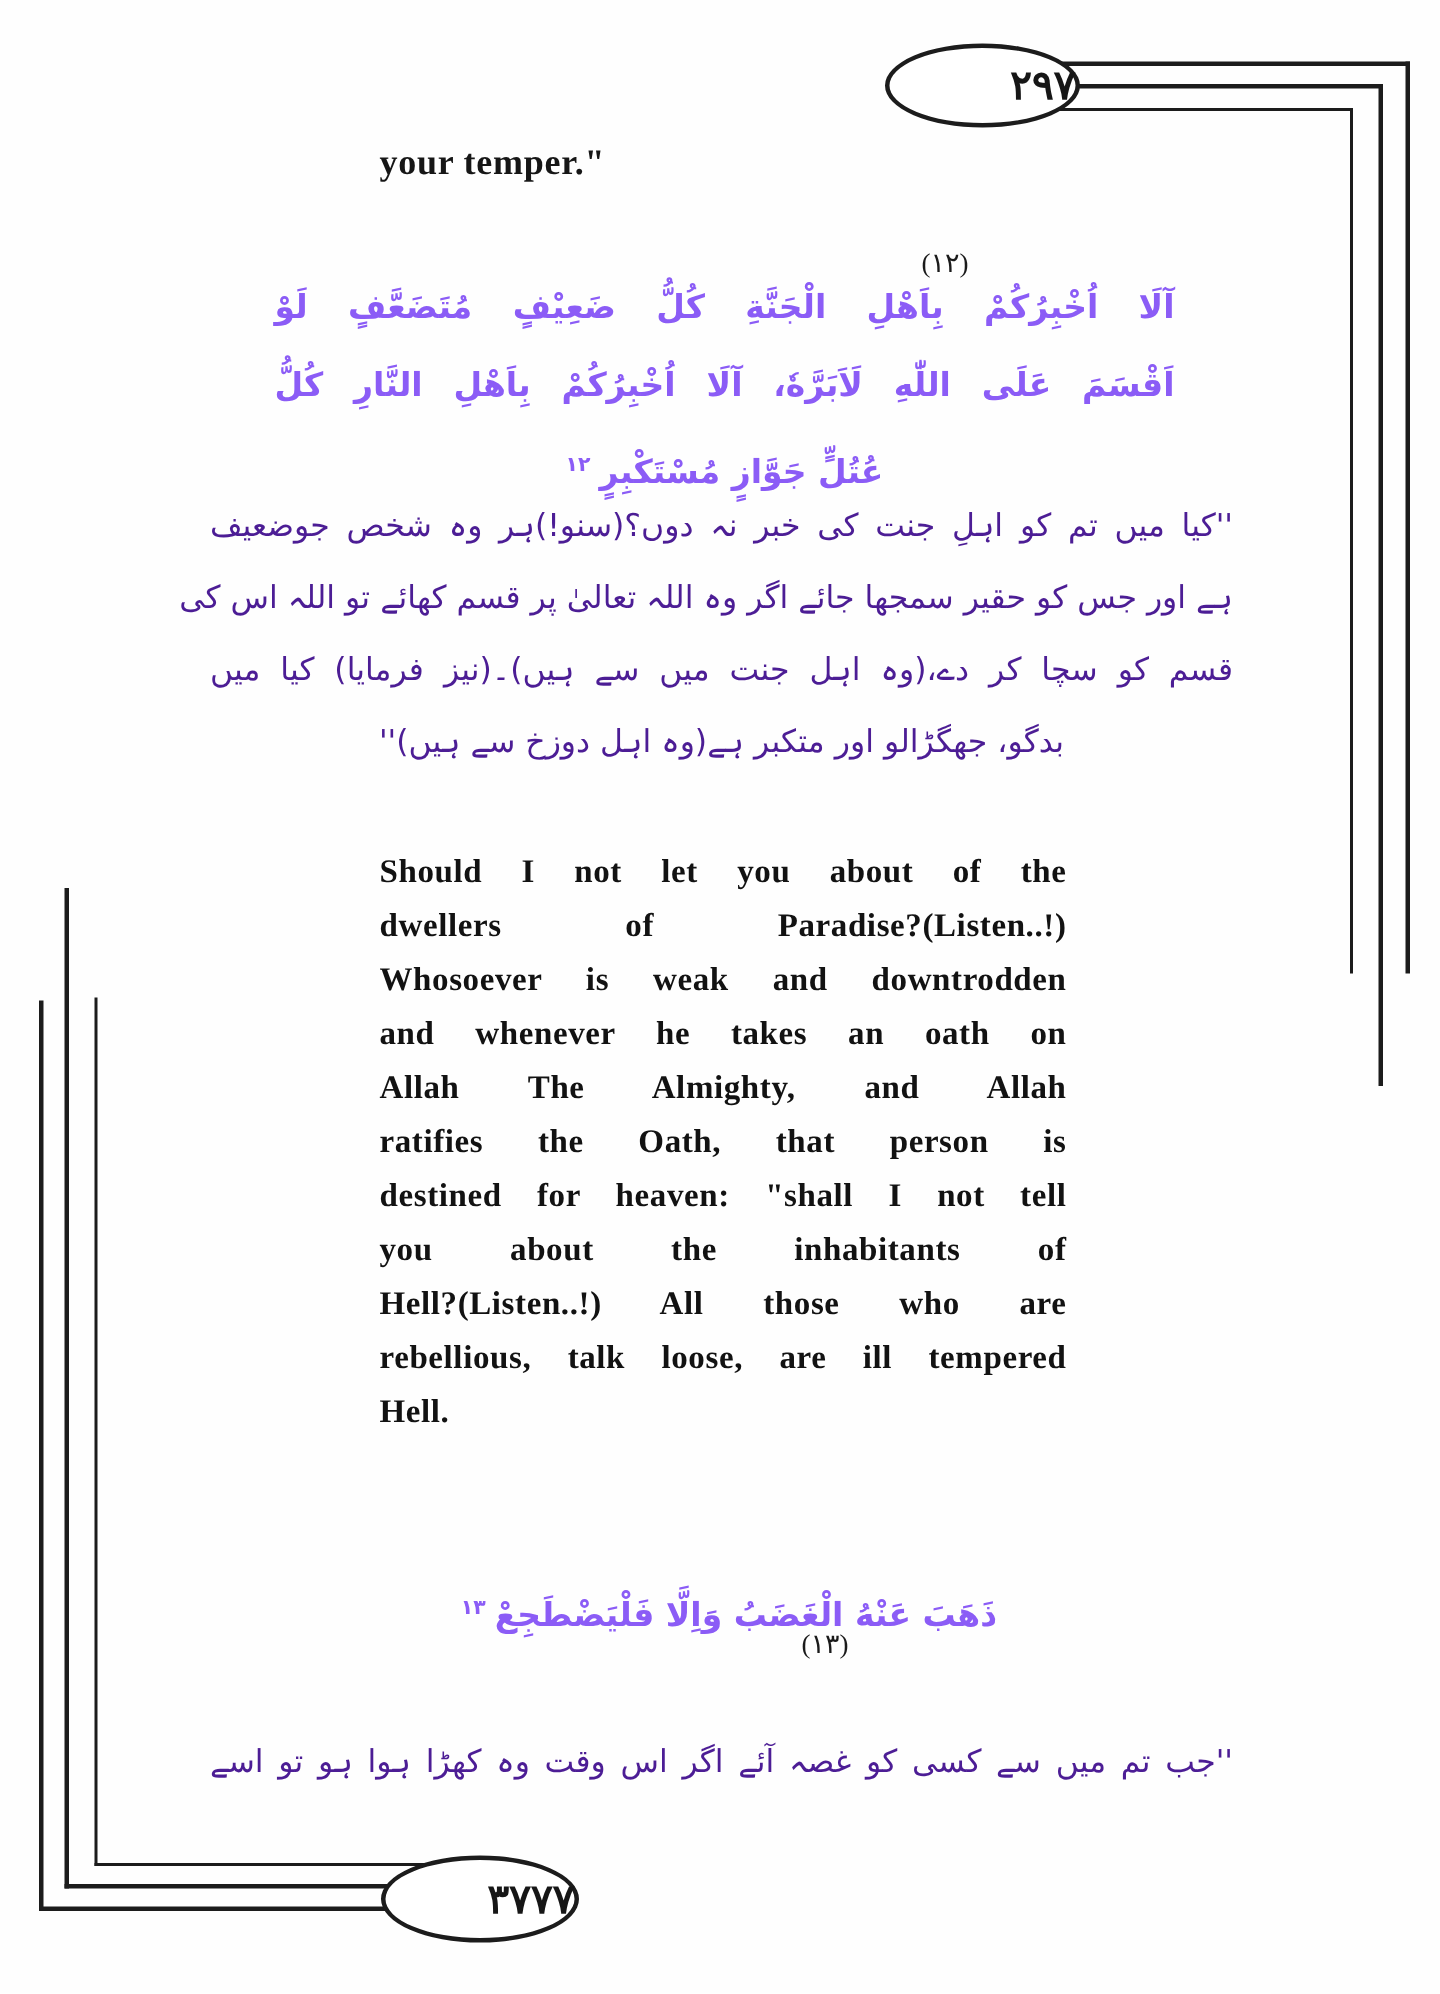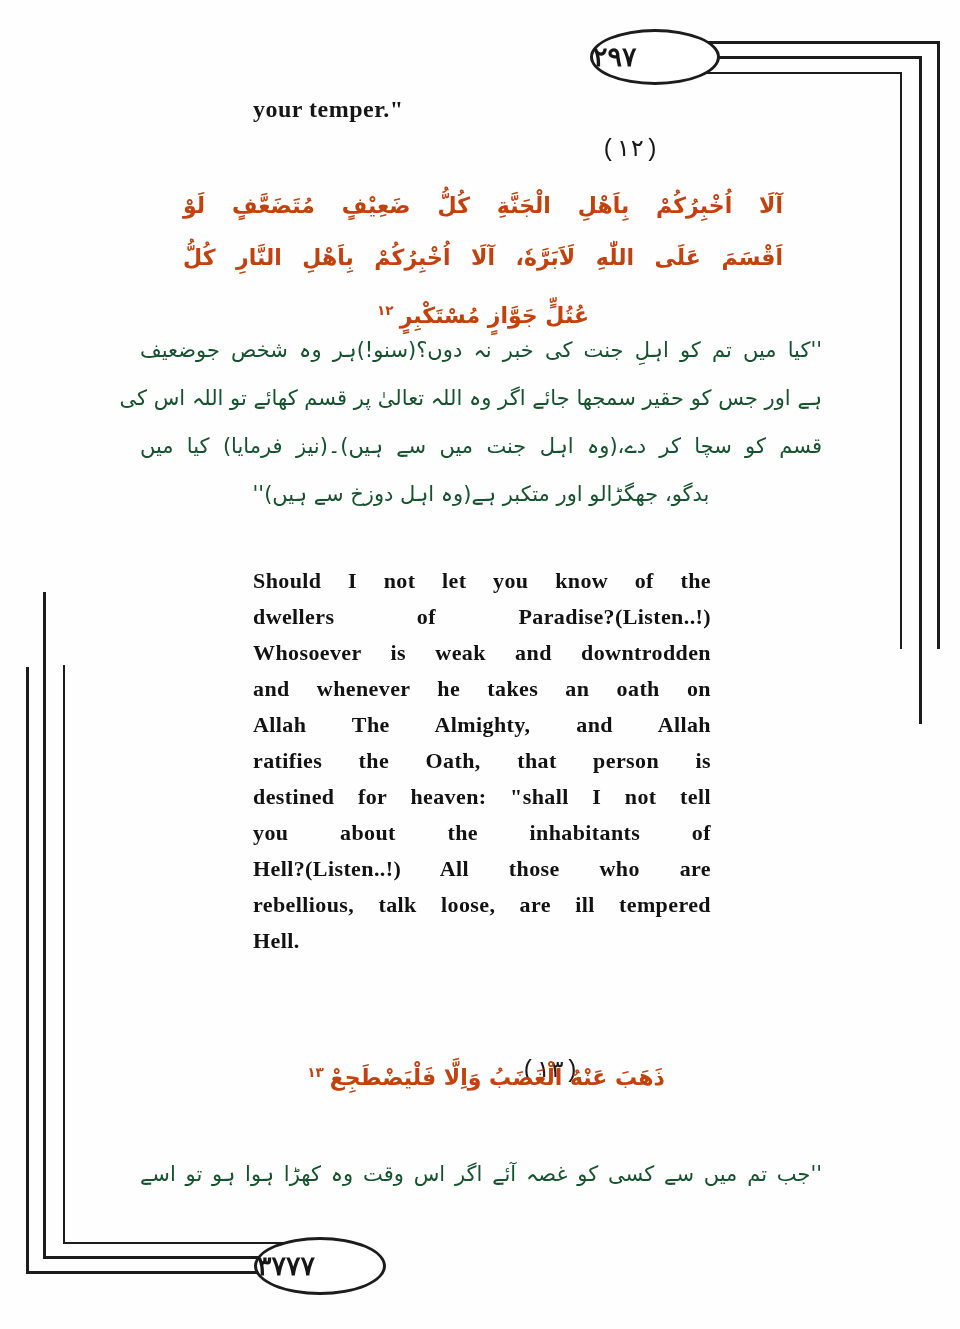--- a/index.html
+++ b/index.html
@@ -4,38 +4,38 @@
 <style>
   html,body { margin:0; padding:0; background:#ffffff; }
   .page {
     position:relative; width:960px; height:1329px; overflow:hidden;
     background:#fefefe; color:#161616;
     font-family:"Liberation Serif", serif;
   }
   .hline, .vline { position:absolute; background:#1c1c1c; }
   .badge {
     position:absolute; border:3px solid #1c1c1c; border-radius:50%;
-    background:#ffffff; display:flex; align-items:center; justify-content:flex-start;
+    background:#ffffff; display:flex; align-items:center; justify-content:flex-end;
     font-family:Liberation Sans, sans-serif; font-weight:bold; font-size:27px;
     z-index:5; letter-spacing:2px;
   }
   .carry { position:absolute; left:253px; top:96px; font-weight:bold; font-size:24px; letter-spacing:0.5px; }
   .secnum {
-    position:absolute; width:100px; text-align:center; font-size:24px;
-    font-family:Liberation Mono, monospace; color:#1a1a1a;
+    position:absolute; width:100px; text-align:center; font-size:18px;
+    font-family:Liberation Serif, serif; color:#1a1a1a;margin-top:30px;
   }
   .arabic {
     position:absolute; direction:rtl; font-family:"DejaVu Sans", sans-serif;
-    font-weight:700; font-size:22px; color:#c2410c;
+    font-weight:700; font-size:22px; color:#8b5cf6;
   }
   .arabic .ln { line-height:52px; text-align:justify; text-align-last:justify; white-space:nowrap; }
   .arabic .ln.center { text-align:center; text-align-last:center; }
   .urdu {
     position:absolute; direction:rtl; font-family:"DejaVu Sans", sans-serif;
-    font-size:21px; color:#14532d;
+    font-size:21px; color:#4c1d95;
   }
   .urdu .ln { line-height:48px; text-align:justify; text-align-last:justify; white-space:nowrap; }
   .urdu .ln.center { text-align:center; text-align-last:center; white-space:normal; }
   .english { position:absolute; left:253px; width:458px; font-weight:bold; font-size:22px; color:#121212; }
   .english .ln { line-height:36px; text-align:justify; text-align-last:justify; letter-spacing:0.4px; }
   .english .ln.last { text-align:left; text-align-last:left; }
   sup.fn { font-size:62%; vertical-align:super; margin-right:6px; font-weight:700; }
 </style>
 </head>
 <body>
@@ -74,21 +74,21 @@
   </div>
 
   <div class="urdu" style="left:140px; top:326px; width:682px;">
     <div class="ln">''کیا میں تم کو اہلِ جنت کی خبر نہ دوں؟(سنو!)ہر وہ شخص جوضعیف</div>
     <div class="ln">ہے اور جس کو حقیر سمجھا جائے اگر وہ اللہ تعالیٰ پر قسم کھائے تو اللہ اس کی</div>
     <div class="ln">قسم کو سچا کر دے،(وہ اہل جنت میں سے ہیں)۔(نیز فرمایا) کیا میں</div>
     <div class="ln center">بدگو، جھگڑالو اور متکبر ہے(وہ اہل دوزخ سے ہیں)''</div>
   </div>
 
   <div class="english" style="top:563px;">
-    <div class="ln">Should I not let you know of the</div>
+    <div class="ln">Should I not let you about of the</div>
     <div class="ln">dwellers of Paradise?(Listen..!)</div>
     <div class="ln">Whosoever is weak and downtrodden</div>
     <div class="ln">and whenever he takes an oath on</div>
     <div class="ln">Allah The Almighty, and Allah</div>
     <div class="ln">ratifies the Oath, that person is</div>
     <div class="ln">destined for heaven: "shall I not tell</div>
     <div class="ln">you about the inhabitants of</div>
     <div class="ln">Hell?(Listen..!) All those who are</div>
     <div class="ln">rebellious, talk loose, are ill tempered</div>
     <div class="ln last">Hell.</div>

